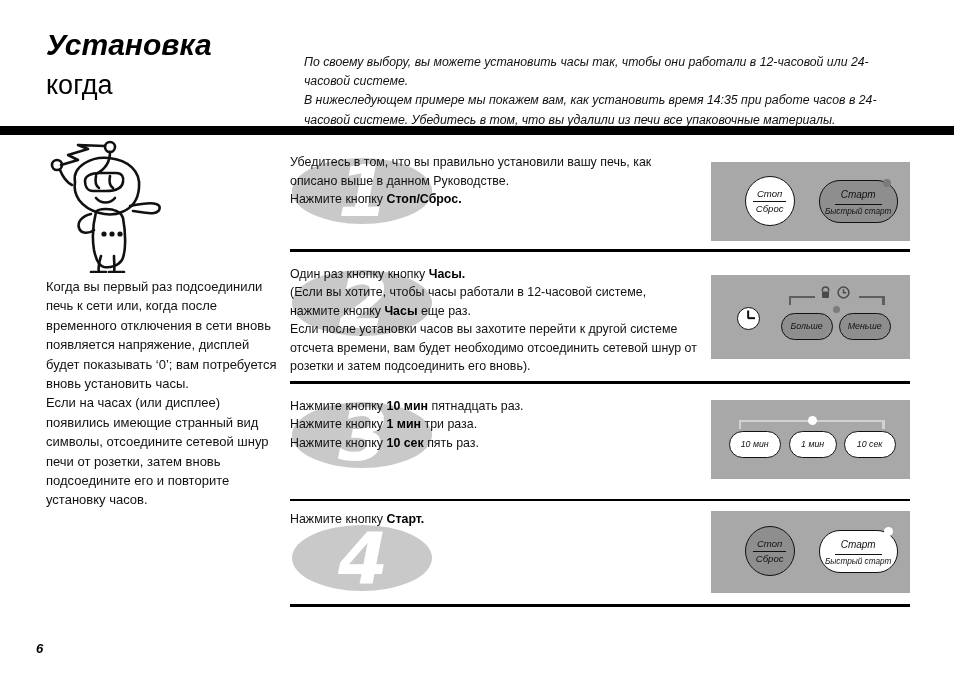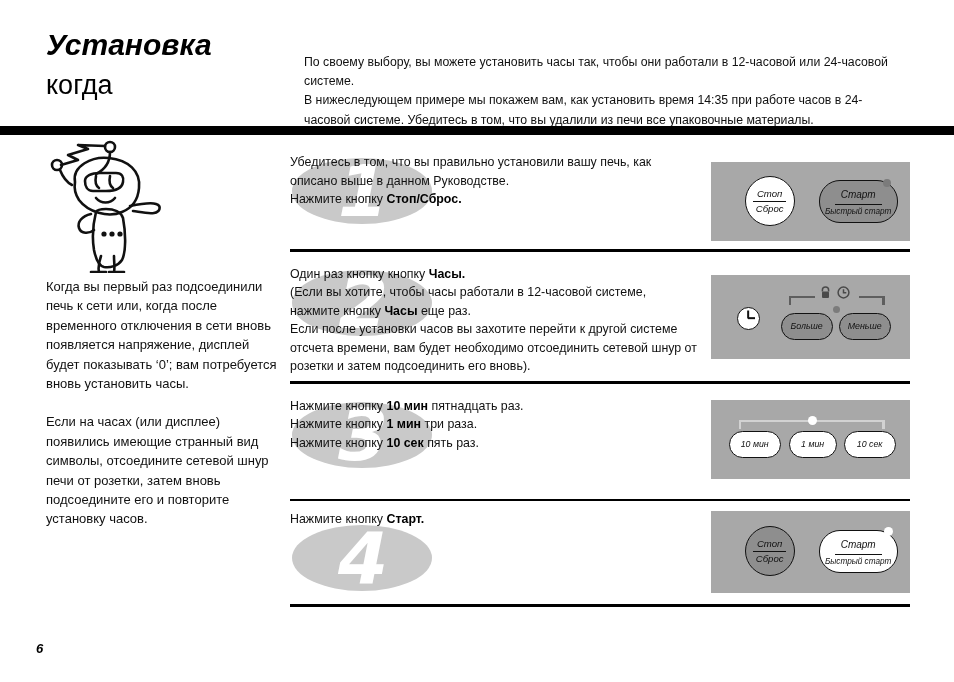--- a/index.html
+++ b/index.html
@@ -16,41 +16,41 @@
     position: absolute; left: 46px; top: 28px;
     font-size: 30px; font-weight: bold; font-style: italic;
     color: #000; letter-spacing: 0px;
   }
   .title-sub {
     position: absolute; left: 46px; top: 70px;
     font-size: 27px; font-weight: normal; color: #000;
   }
   .intro {
     position: absolute; left: 304px; top: 53px; width: 586px;
-    font-size: 12.3px; color: #111;
+    font-size: 12.3px; font-style: italic; color: #111;
     line-height: 19.2px;
   }
   .intro p { margin: 0; }
 
   .black-bar {
     position: absolute; left: 0; top: 126px; width: 954px; height: 9px;
     background: #000;
   }
 
   
   .mascot {
     position: absolute; left: 44px; top: 138px;
     width: 145px; height: 135px;
   }
   .sidebar-text {
     position: absolute; left: 46px; top: 277px; width: 232px;
     font-size: 13px; color: #111; line-height: 19.4px;
   }
   .sidebar-text p { margin: 0; }
-  .sidebar-text p + p { margin-top: 19px; }
+  .sidebar-text p + p { }
 
   .page-number {
     position: absolute; left: 36px; top: 641px;
     font-size: 13px; font-weight: bold; font-style: italic; color: #000;
   }
 
   
   .steps { position: absolute; left: 290px; top: 140px; width: 620px; }
   .rule { width: 620px; height: 2.5px; background: #000; }
 

